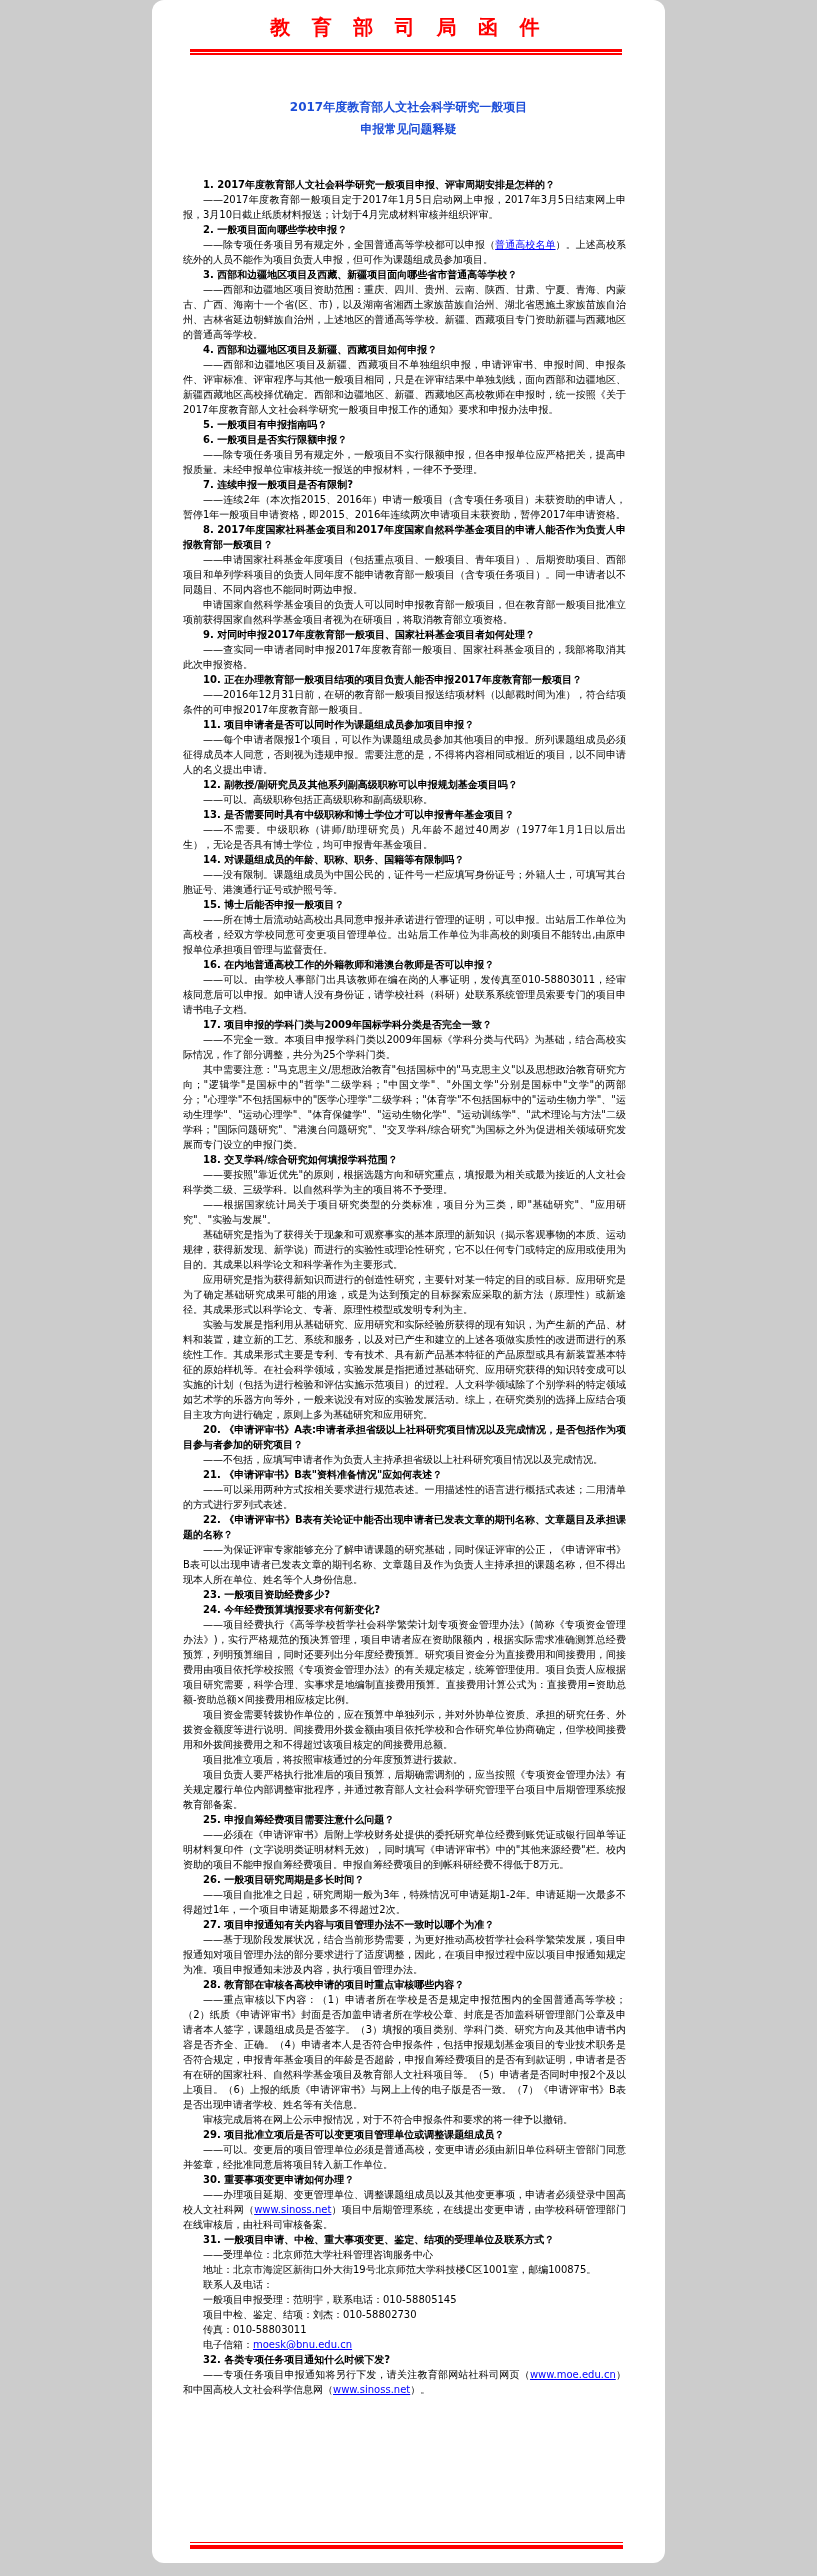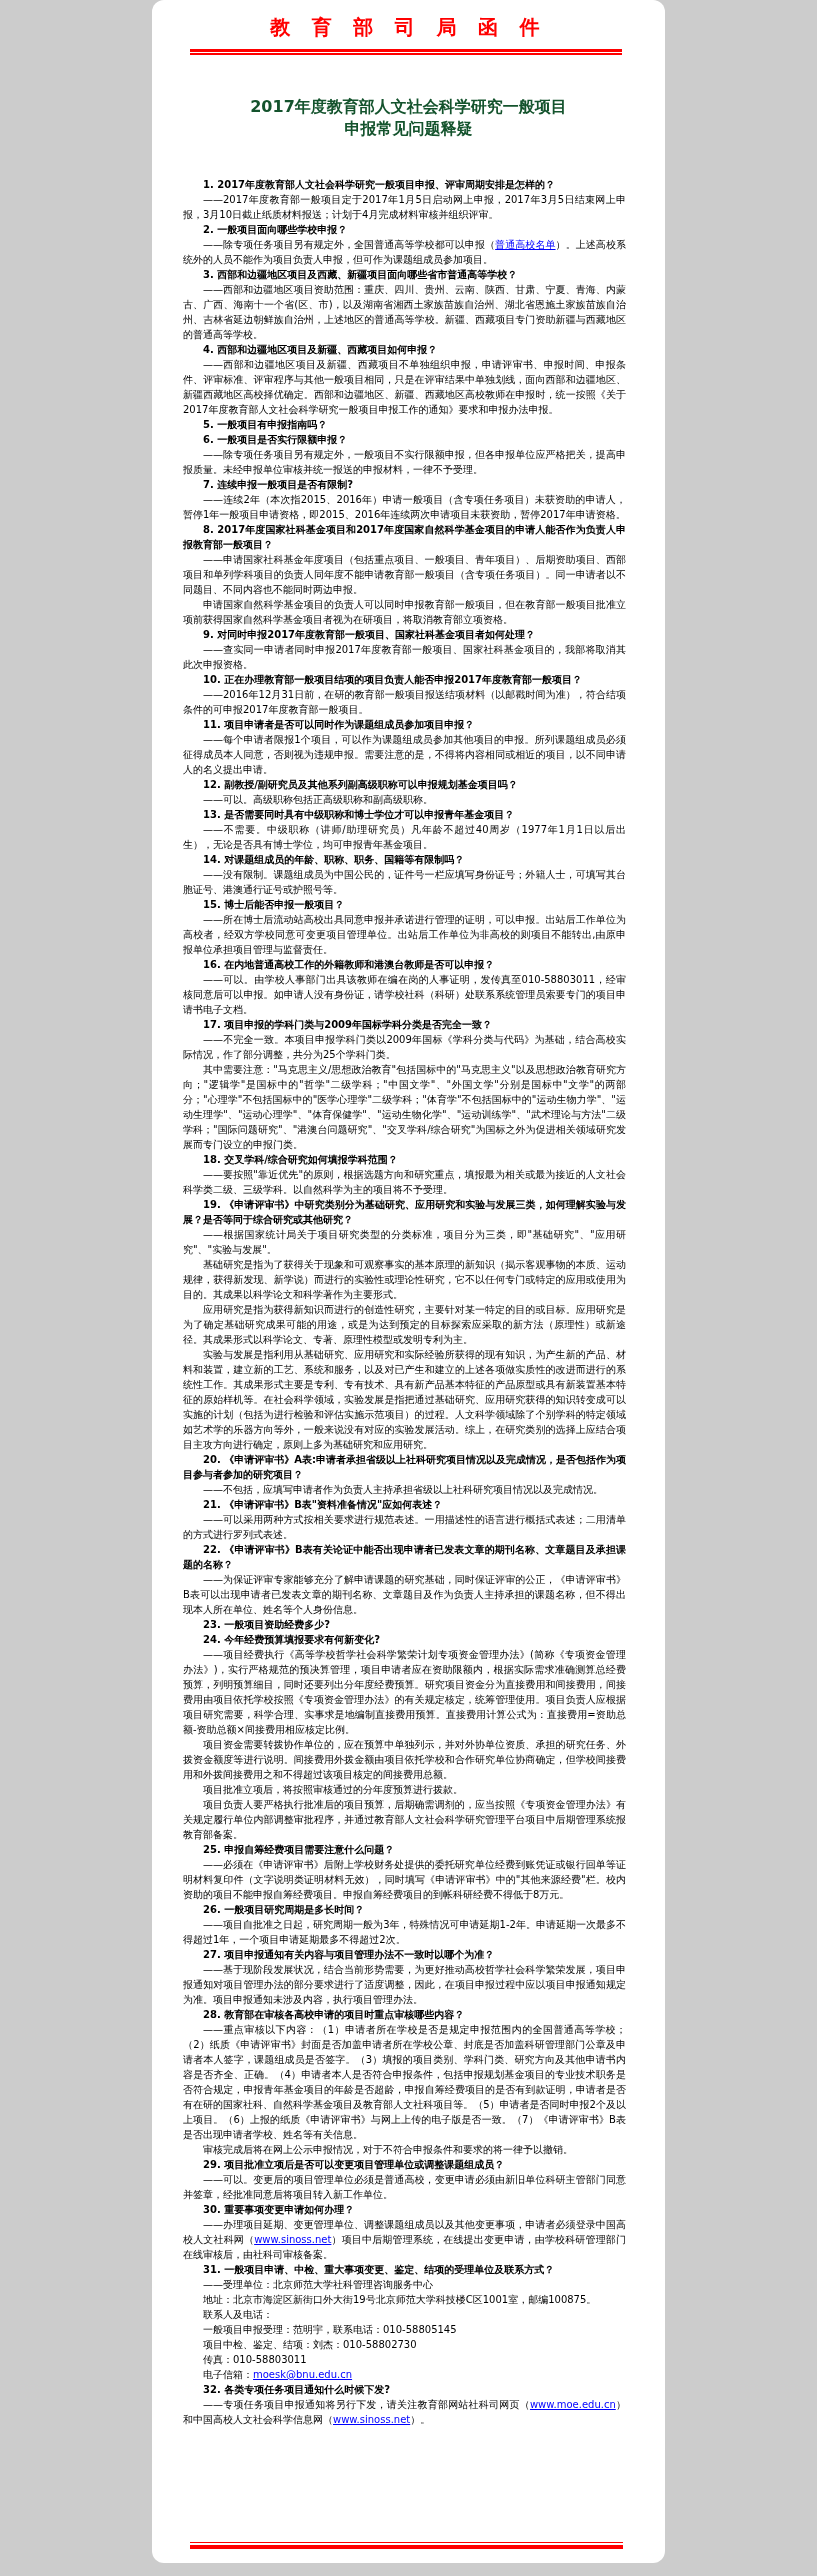--- a/index.html
+++ b/index.html
@@ -27,23 +27,23 @@
     white-space:nowrap;
   }
   .head-rule { margin:9.2px 43px 0 38px; }
   .head-rule .thick { height:3.3px; background:#ff0000; }
   .head-rule .gap   { height:1.3px; }
   .head-rule .thin  { height:1.3px; background:#ff0000; }
   .doc-title {
     margin:41px 26px 0 26px;
     text-align:center;
     font-weight:bold;
-    font-size:16px;
+    font-size:12px;
     line-height:22px;
-    color:#14532d;
+    color:#1d4ed8;
   }
   .content {
     margin:37px 39px 0 31px;
     font-size:10px;
     line-height:15px;
     color:#000000;
     text-align:justify;
   }
   .content p { margin:0; text-indent:2em; }
   .content p.question { font-weight:bold; }
@@ -105,21 +105,20 @@
       <p class="answer">——没有限制。课题组成员为中国公民的，证件号一栏应填写身份证号；外籍人士，可填写其台胞证号、港澳通行证号或护照号等。</p>
       <p class="question">15. 博士后能否申报一般项目？</p>
       <p class="answer">——所在博士后流动站高校出具同意申报并承诺进行管理的证明，可以申报。出站后工作单位为高校者，经双方学校同意可变更项目管理单位。出站后工作单位为非高校的则项目不能转出,由原申报单位承担项目管理与监督责任。</p>
       <p class="question">16. 在内地普通高校工作的外籍教师和港澳台教师是否可以申报？</p>
       <p class="answer">——可以。由学校人事部门出具该教师在编在岗的人事证明，发传真至010-58803011，经审核同意后可以申报。如申请人没有身份证，请学校社科（科研）处联系系统管理员索要专门的项目申请书电子文档。</p>
       <p class="question">17. 项目申报的学科门类与2009年国标学科分类是否完全一致？</p>
       <p class="answer">——不完全一致。本项目申报学科门类以2009年国标《学科分类与代码》为基础，结合高校实际情况，作了部分调整，共分为25个学科门类。</p>
       <p class="answer">其中需要注意："马克思主义/思想政治教育"包括国标中的"马克思主义"以及思想政治教育研究方向；"逻辑学"是国标中的"哲学"二级学科；"中国文学"、"外国文学"分别是国标中"文学"的两部分；"心理学"不包括国标中的"医学心理学"二级学科；"体育学"不包括国标中的"运动生物力学"、"运动生理学"、"运动心理学"、"体育保健学"、"运动生物化学"、"运动训练学"、"武术理论与方法"二级学科；"国际问题研究"、"港澳台问题研究"、"交叉学科/综合研究"为国标之外为促进相关领域研究发展而专门设立的申报门类。</p>
       <p class="question">18. 交叉学科/综合研究如何填报学科范围？</p>
       <p class="answer">——要按照"靠近优先"的原则，根据选题方向和研究重点，填报最为相关或最为接近的人文社会科学类二级、三级学科。以自然科学为主的项目将不予受理。</p>
-      <p class="question">19. 《申请评审书》中研究类别分为基础研究、应用研究和实验与发展三类，如何理解实验与发展？是否等同于综合研究或其他研究？</p>
       <p class="answer">——根据国家统计局关于项目研究类型的分类标准，项目分为三类，即"基础研究"、"应用研究"、"实验与发展"。</p>
       <p class="answer">基础研究是指为了获得关于现象和可观察事实的基本原理的新知识（揭示客观事物的本质、运动规律，获得新发现、新学说）而进行的实验性或理论性研究，它不以任何专门或特定的应用或使用为目的。其成果以科学论文和科学著作为主要形式。</p>
       <p class="answer">应用研究是指为获得新知识而进行的创造性研究，主要针对某一特定的目的或目标。应用研究是为了确定基础研究成果可能的用途，或是为达到预定的目标探索应采取的新方法（原理性）或新途径。其成果形式以科学论文、专著、原理性模型或发明专利为主。</p>
       <p class="answer">实验与发展是指利用从基础研究、应用研究和实际经验所获得的现有知识，为产生新的产品、材料和装置，建立新的工艺、系统和服务，以及对已产生和建立的上述各项做实质性的改进而进行的系统性工作。其成果形式主要是专利、专有技术、具有新产品基本特征的产品原型或具有新装置基本特征的原始样机等。在社会科学领域，实验发展是指把通过基础研究、应用研究获得的知识转变成可以实施的计划（包括为进行检验和评估实施示范项目）的过程。人文科学领域除了个别学科的特定领域如艺术学的乐器方向等外，一般来说没有对应的实验发展活动。综上，在研究类别的选择上应结合项目主攻方向进行确定，原则上多为基础研究和应用研究。</p>
       <p class="question">20. 《申请评审书》A表:申请者承担省级以上社科研究项目情况以及完成情况，是否包括作为项目参与者参加的研究项目？</p>
       <p class="answer">——不包括，应填写申请者作为负责人主持承担省级以上社科研究项目情况以及完成情况。</p>
       <p class="question">21. 《申请评审书》B表"资料准备情况"应如何表述？</p>
       <p class="answer">——可以采用两种方式按相关要求进行规范表述。一用描述性的语言进行概括式表述；二用清单的方式进行罗列式表述。</p>
       <p class="question">22. 《申请评审书》B表有关论证中能否出现申请者已发表文章的期刊名称、文章题目及承担课题的名称？</p>
       <p class="answer">——为保证评审专家能够充分了解申请课题的研究基础，同时保证评审的公正，《申请评审书》B表可以出现申请者已发表文章的期刊名称、文章题目及作为负责人主持承担的课题名称，但不得出现本人所在单位、姓名等个人身份信息。</p>

